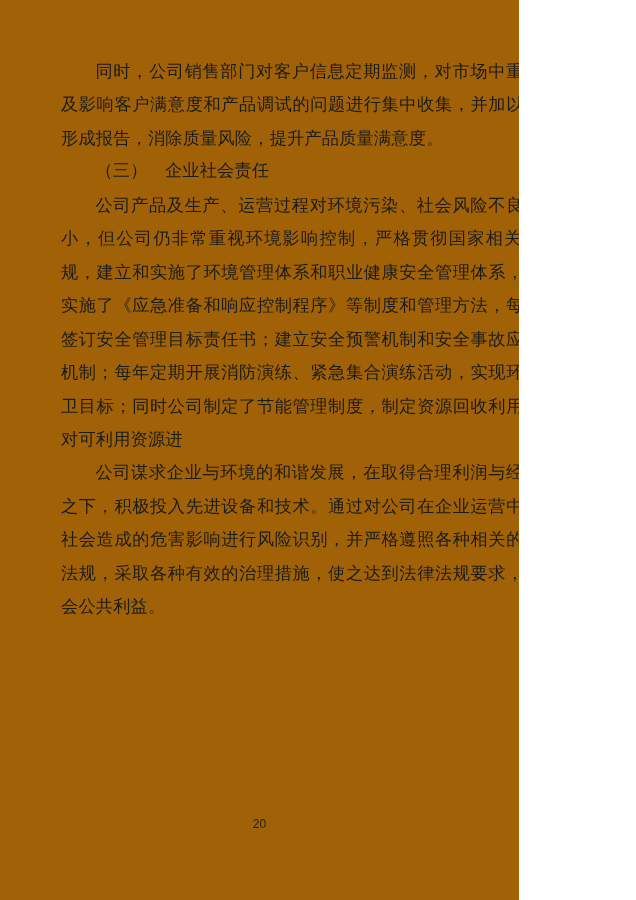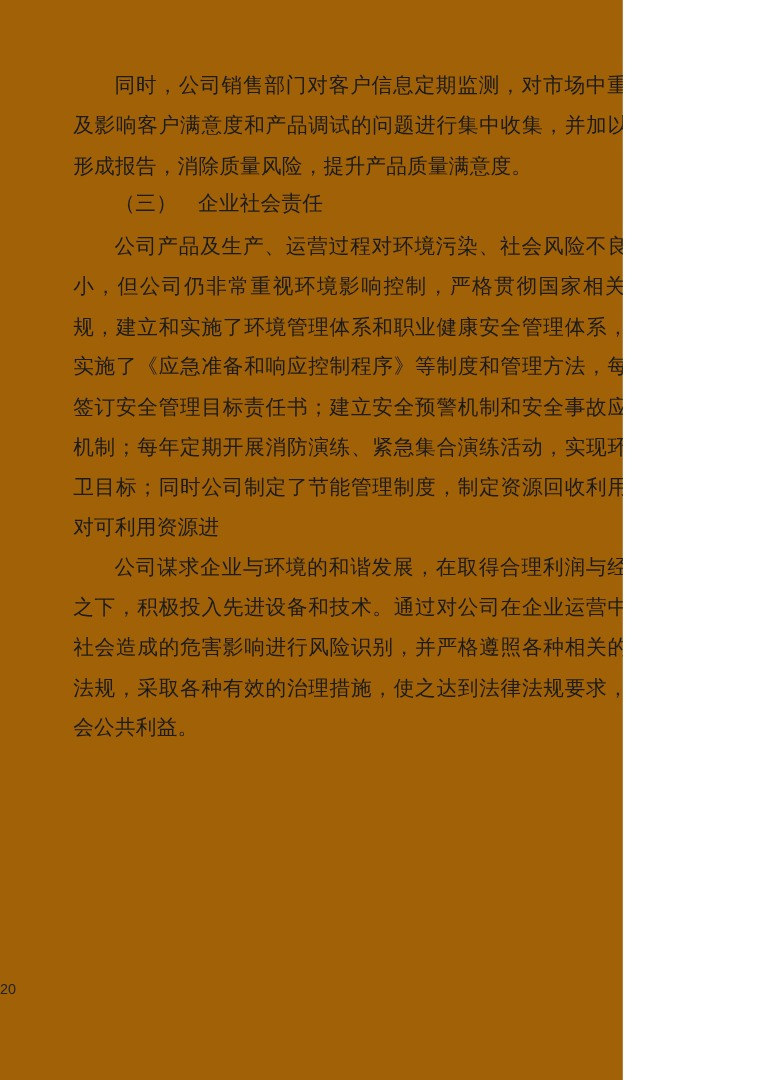--- a/index.html
+++ b/index.html
@@ -33,21 +33,21 @@
   }
   .content p.heading {
     text-align: left;
     font-family: Liberation Mono, monospace;
   }
   .footer {
     position: absolute;
     left: 0;
     right: 0;
     top: 817px;
-    text-align: left;
+    text-align: center;
     font-family: "Liberation Sans", "DejaVu Sans", sans-serif;
     font-size: 12px;
     color: #222222;
   }
 </style>
 </head>
 <body>
 
 <div class="page">
   <div class="content">

